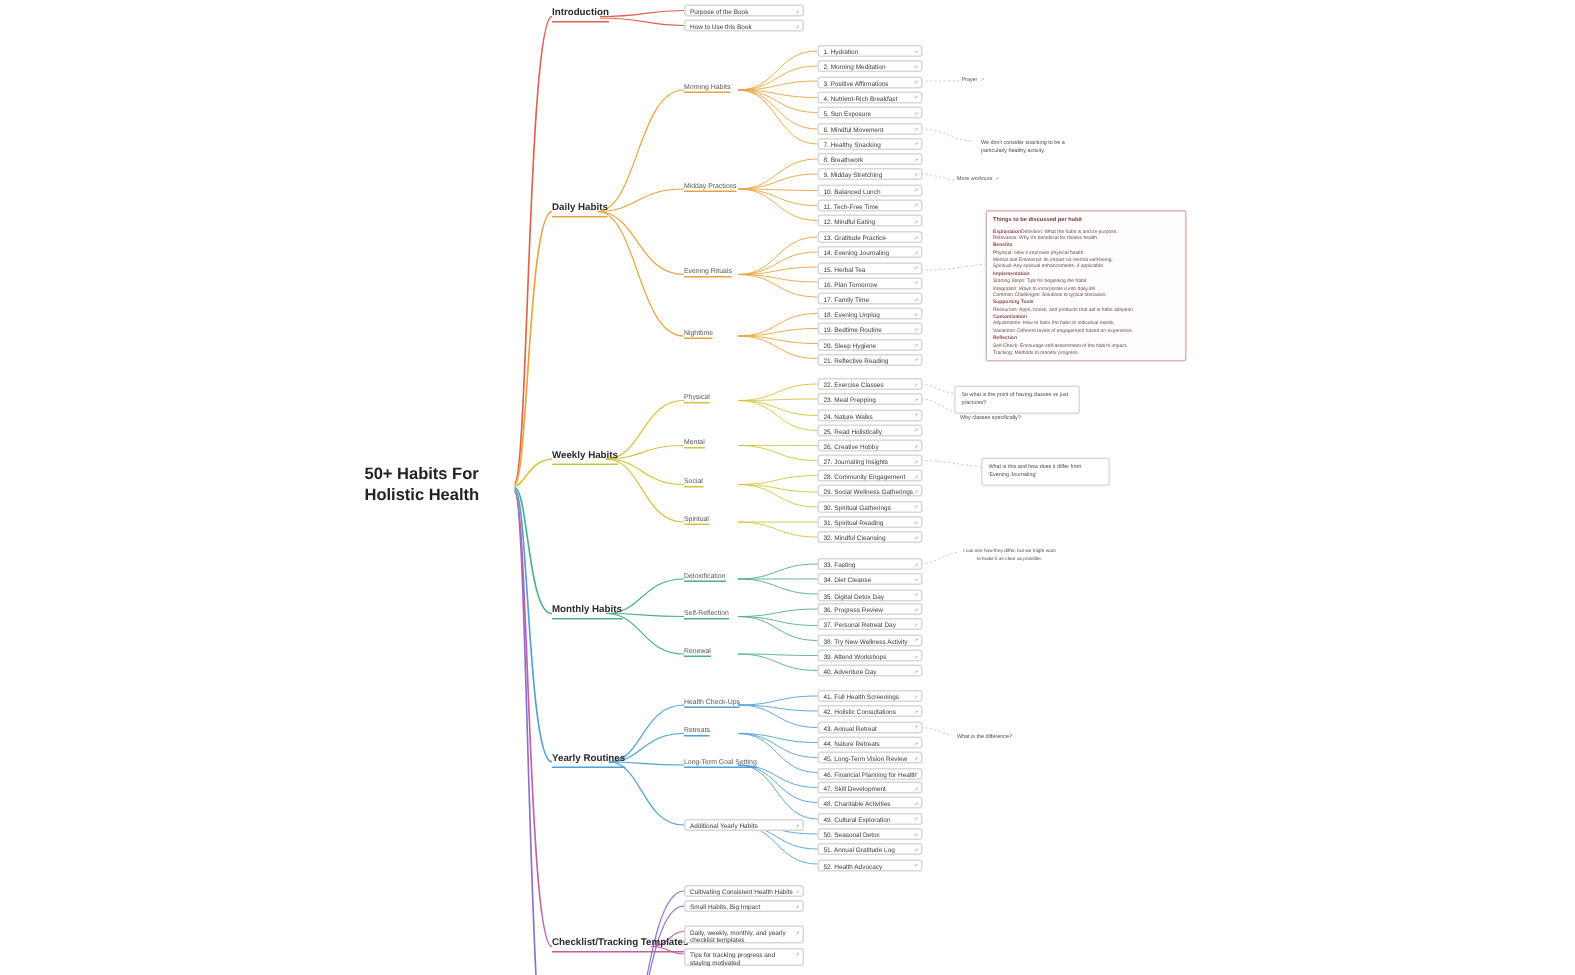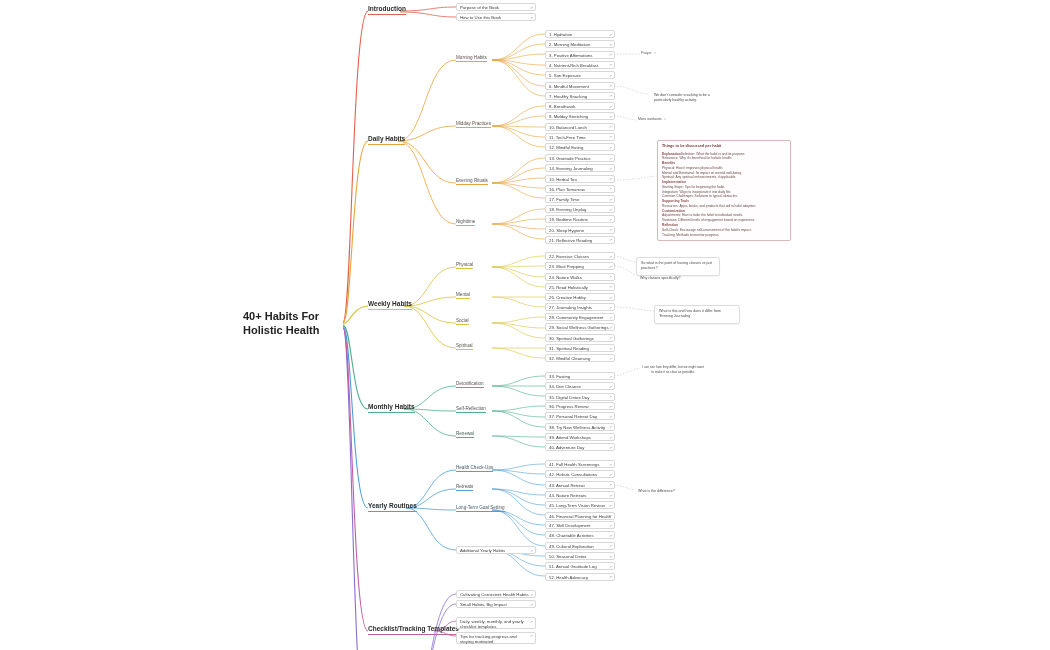--- a/index.html
+++ b/index.html
@@ -260,21 +260,21 @@
       <path d="M614 116 C 624 116, 630 120, 636 120"></path>
       <path d="M614 256 C 622 256, 628 262, 636 262"></path>
       <path d="M614 266 C 624 266, 628 272, 636 275"></path>
       <path d="M614 307 C 630 307, 640 310, 654 311"></path>
       <path d="M614 376 C 622 376, 628 370, 640 368"></path>
       <path d="M614 485 C 622 485, 628 489, 634 490"></path>
       <path d="M614 180 C 640 180, 650 176, 658 176"></path>
     </g>
   </svg>
 
-  <div class="node root" style="left:243px; top:310px;">40+ Habits For Holistic Health</div>
+  <div class="node root" style="left:243px; top:310px;">50+ Habits For Holistic Health</div>
 
   <div class="node branch" style="left:368px; top:5px; border-bottom:1.1px solid #e0604f;">Introduction</div>
   <div class="node branch" style="left:368px; top:135px; border-bottom:1.1px solid #e8a33d;">Daily Habits</div>
   <div class="node branch" style="left:368px; top:300px; border-bottom:1.1px solid #d8c23c;">Weekly Habits</div>
   <div class="node branch" style="left:368px; top:403px; border-bottom:1.1px solid #4fae8b;">Monthly Habits</div>
   <div class="node branch" style="left:368px; top:502px; border-bottom:1.1px solid #4f9fd8;">Yearly Routines</div>
 
   <div class="node branch" style="left:368px; top:625px; border-bottom:1.1px solid #c45fa0;">Checklist/Tracking Templates</div>
 
   <div class="node group" style="left:456px; top:55px; border-bottom:0.8px solid #e8a33d;">Morning Habits</div>

